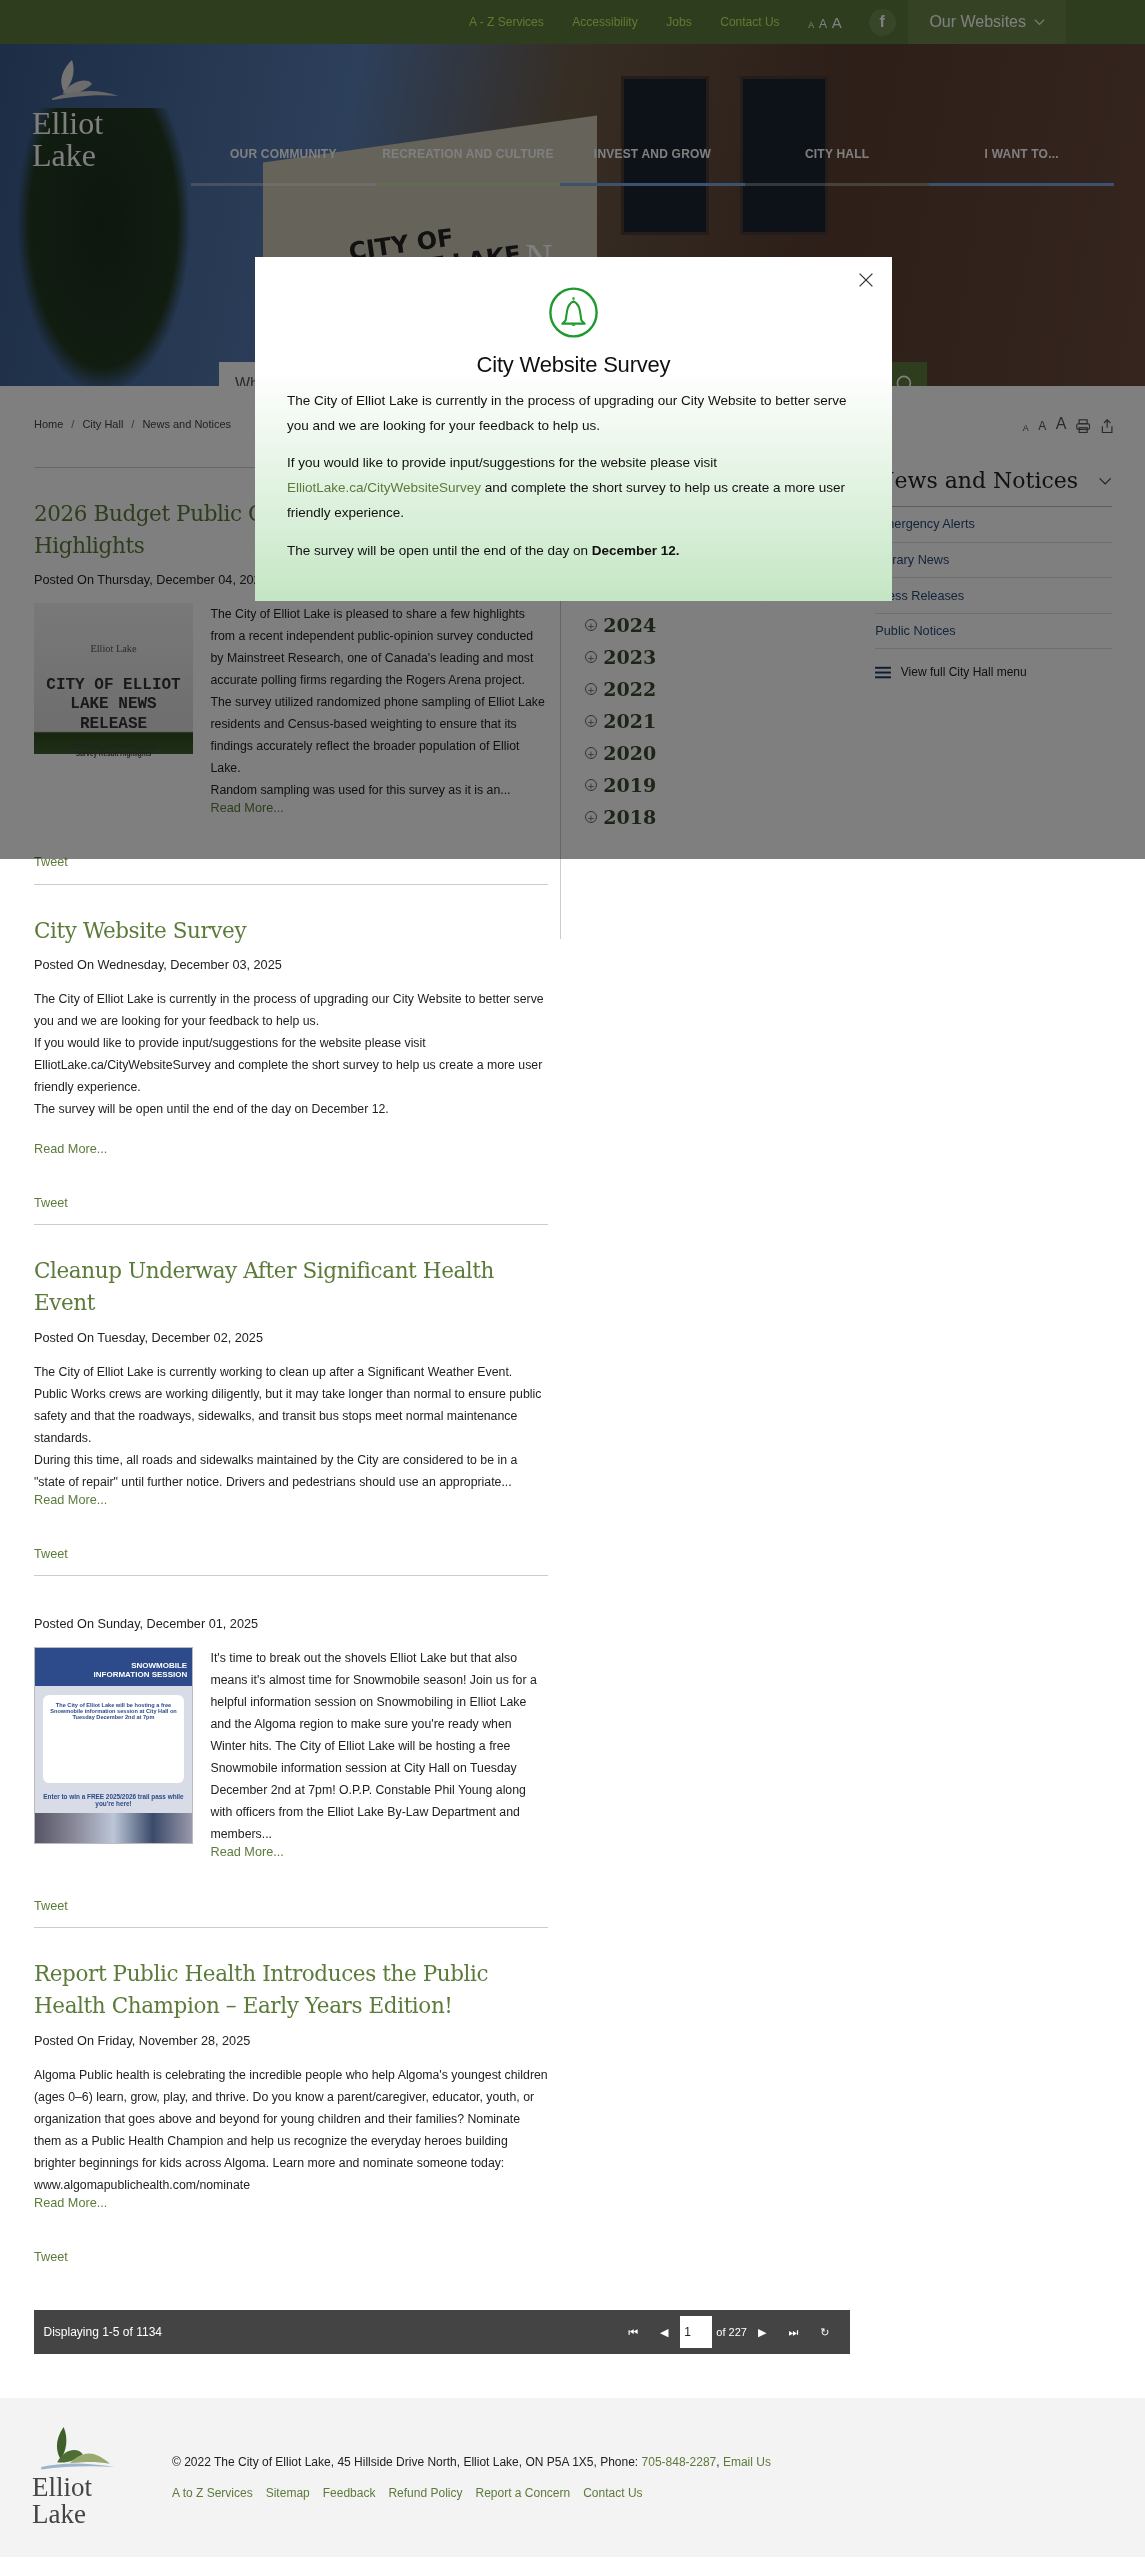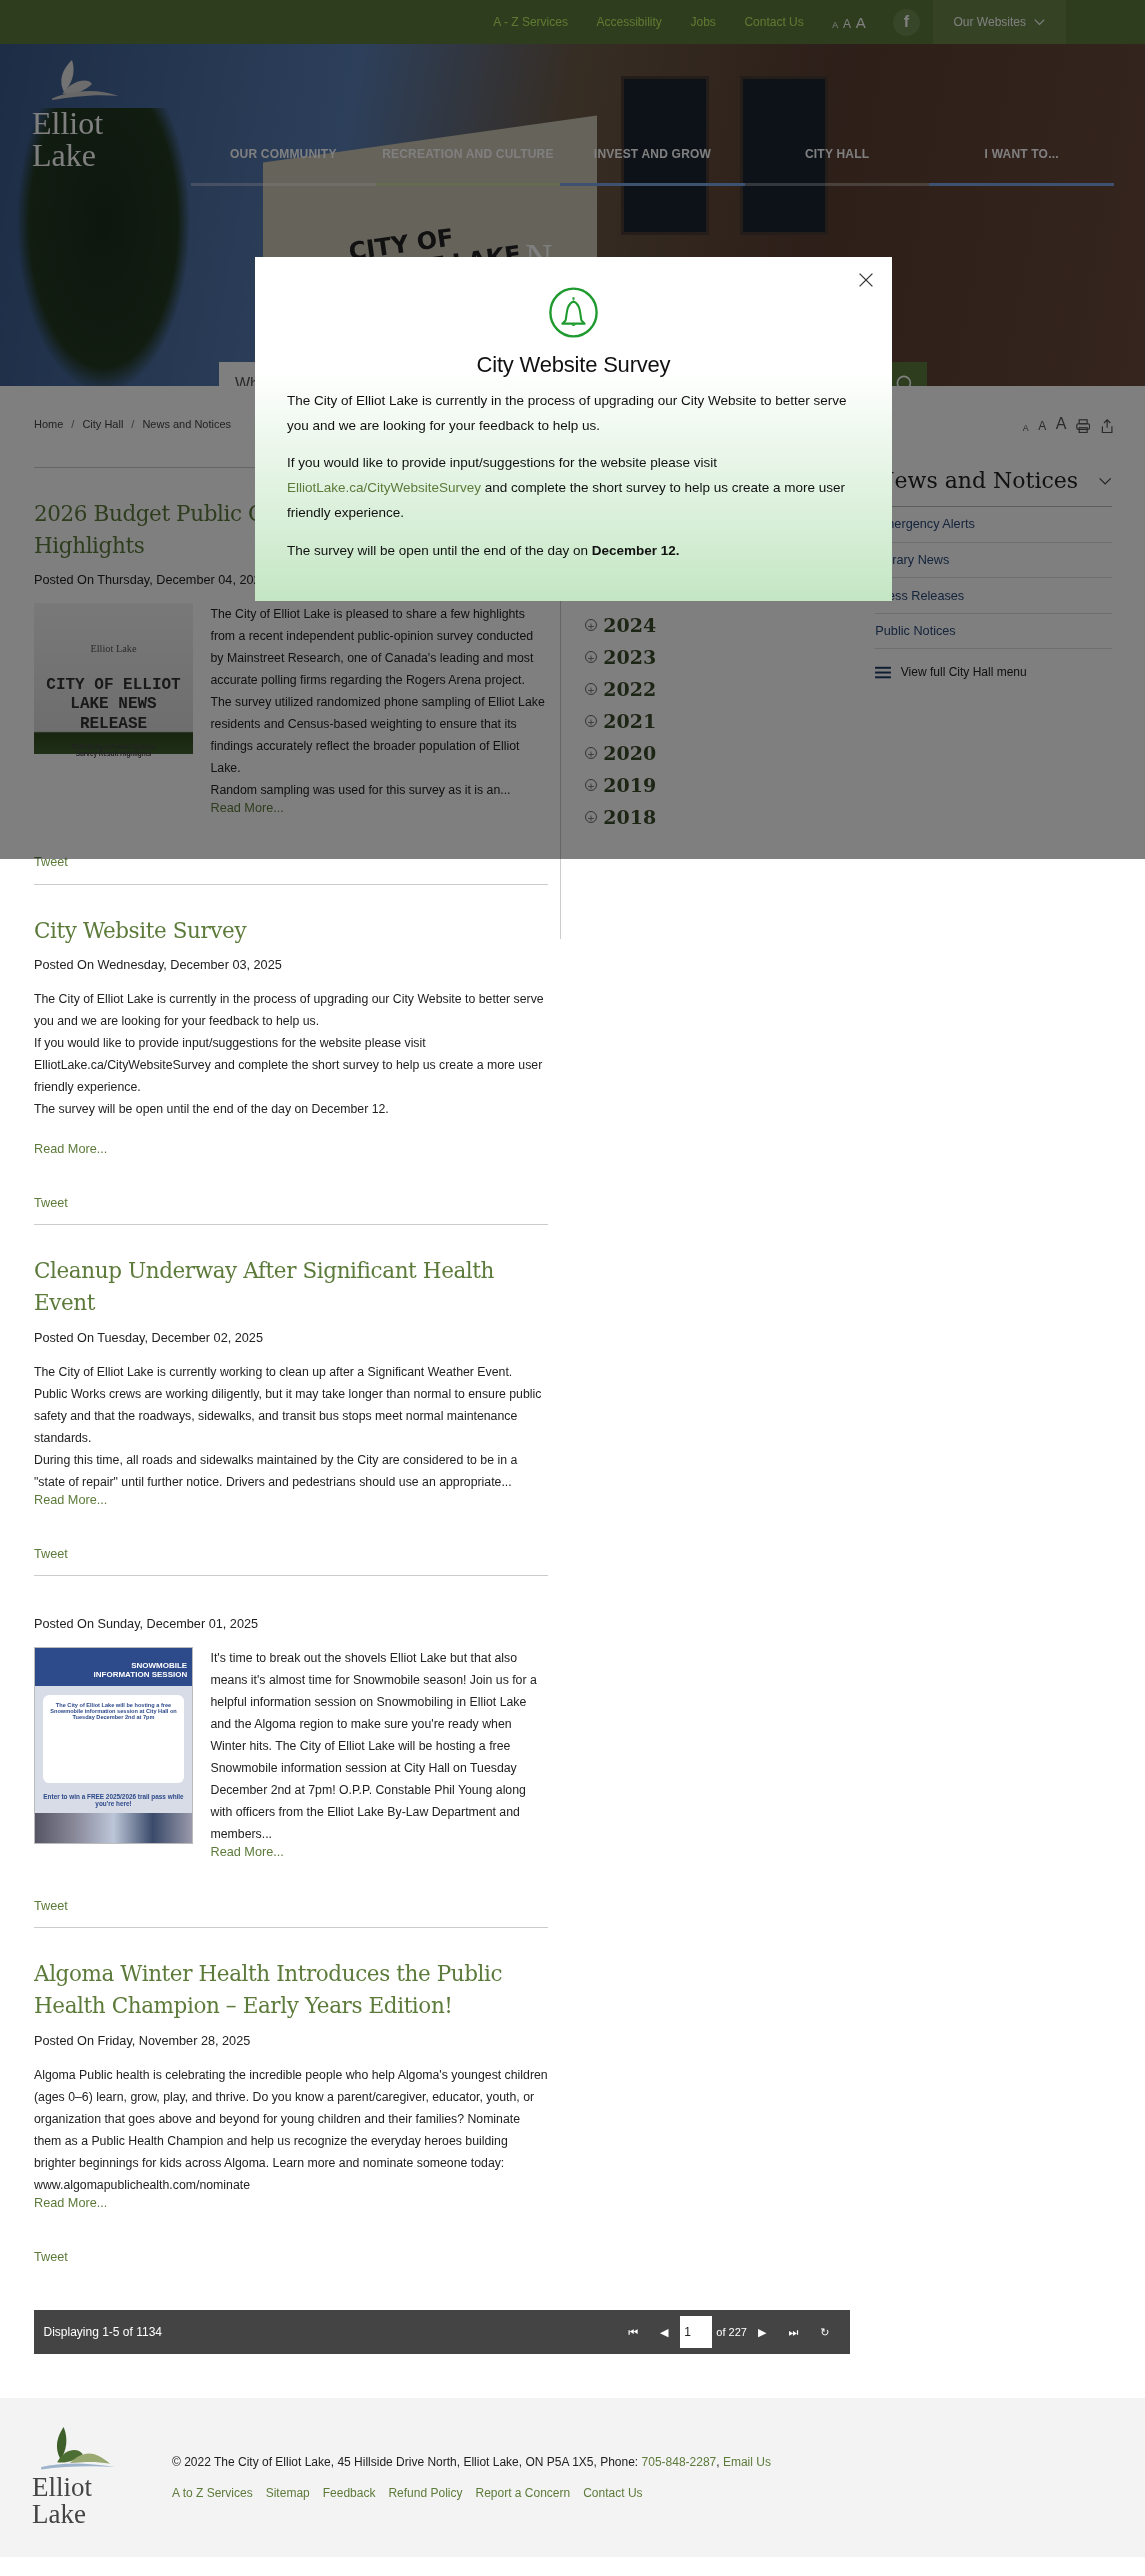--- a/index.html
+++ b/index.html
@@ -7,21 +7,21 @@
   body { position: relative; min-height: 2576px; }
 
   
   .utility-bar { height: 44px; background: #5c7a3a; display: flex; align-items: center; justify-content: flex-end; padding-right: 80px; gap: 0; }
   .utility-bar a { color: #bef264; font-size: 12px; text-decoration: none; margin: 0 14.3px; }
   .font-sizer { display: flex; align-items: baseline; gap: 4.8px; margin: 0 14.3px; color: #fff; }
   .font-sizer span:nth-child(1) { font-size: 8.8px; }
   .font-sizer span:nth-child(2) { font-size: 12px; }
   .font-sizer span:nth-child(3) { font-size: 15px; }
   .fb-btn { width: 27px; height: 27px; border-radius: 50%; background: #6f8a52; display: flex; align-items: center; justify-content: center; color: #fff; font-weight: bold; font-size: 16px; margin: 0 12.7px; }
-  .our-websites { height: 44px; background: #6a8548; display: flex; align-items: center; padding: 0 21px; color: #fff; font-size: 12px; gap: 8px; }
+  .our-websites { height: 44px; background: #6a8548; display: flex; align-items: center; padding: 0 21px; color: #fff; font-size: 16px; gap: 8px; }
 
   
   .hero { position: relative; height: 342px; background: linear-gradient(100deg, #3a5a8c 0%, #5a7fb5 30%, #6d5b48 48%, #5b3e32 70%, #6a4a3c 100%); overflow: hidden; }
   .hero .tree { position: absolute; left: 16px; top: 64px; width: 175px; height: 286px; background: radial-gradient(ellipse at 50% 40%, #1c2e1c 0%, #243a24 60%, transparent 70%); }
   .hero .building { position: absolute; left: 263px; top: 95px; width: 334px; height: 255px; background: #cbc6b5; transform: skewY(-8deg); }
   .hero .building-sign { position: absolute; left: 350px; top: 183px; color: #222; font-weight: bold; font-size: 24px; transform: rotate(-8deg); line-height: 1.1; font-family: "DejaVu Sans", sans-serif; }
   .hero .window { position: absolute; top: 32px; width: 88px; height: 159px; background: #1a2230; border: 3.2px solid #4b3b33; }
   .logo { position: absolute; left: 32px; top: 16px; width: 143px; color: #fff; }
   .logo .leaf { width: 72px; height: 44px; margin-left: 16px; }
   .logo .name { font-family: "Liberation Serif", serif; font-size: 32px; color: #fff; line-height: 1; }
@@ -225,21 +225,21 @@
         </div>
         <div>
           <div class="body">It's time to break out the shovels Elliot Lake but that also means it's almost time for Snowmobile season! Join us for a helpful information session on Snowmobiling in Elliot Lake and the Algoma region to make sure you're ready when Winter hits. The City of Elliot Lake will be hosting a free Snowmobile information session at City Hall on Tuesday December 2nd at 7pm! O.P.P. Constable Phil Young along with officers from the Elliot Lake By-Law Department and members...</div>
           <a class="read-more">Read More...</a>
         </div>
       </div>
       <a class="tweet">Tweet</a>
     </div>
 
     <div class="article">
-      <h2>Algoma Winter Health Introduces the Public Health Champion – Early Years Edition!</h2>
+      <h2>Report Public Health Introduces the Public Health Champion – Early Years Edition!</h2>
       <div class="posted">Posted On Friday, November 28, 2025</div>
       <div class="body">Algoma Public health is celebrating the incredible people who help Algoma's youngest children (ages 0–6) learn, grow, play, and thrive. Do you know a parent/caregiver, educator, youth, or organization that goes above and beyond for young children and their families? Nominate them as a Public Health Champion and help us recognize the everyday heroes building brighter beginnings for kids across Algoma. Learn more and nominate someone today: www.algomapublichealth.com/nominate</div>
       <a class="read-more">Read More...</a>
       <a class="tweet" style="border-bottom:none;">Tweet</a>
     </div>
   </div>
 
   <div class="archive-col" style="height:477px;">
     <div class="year-item">
         <span class="plus-circle">+</span>

